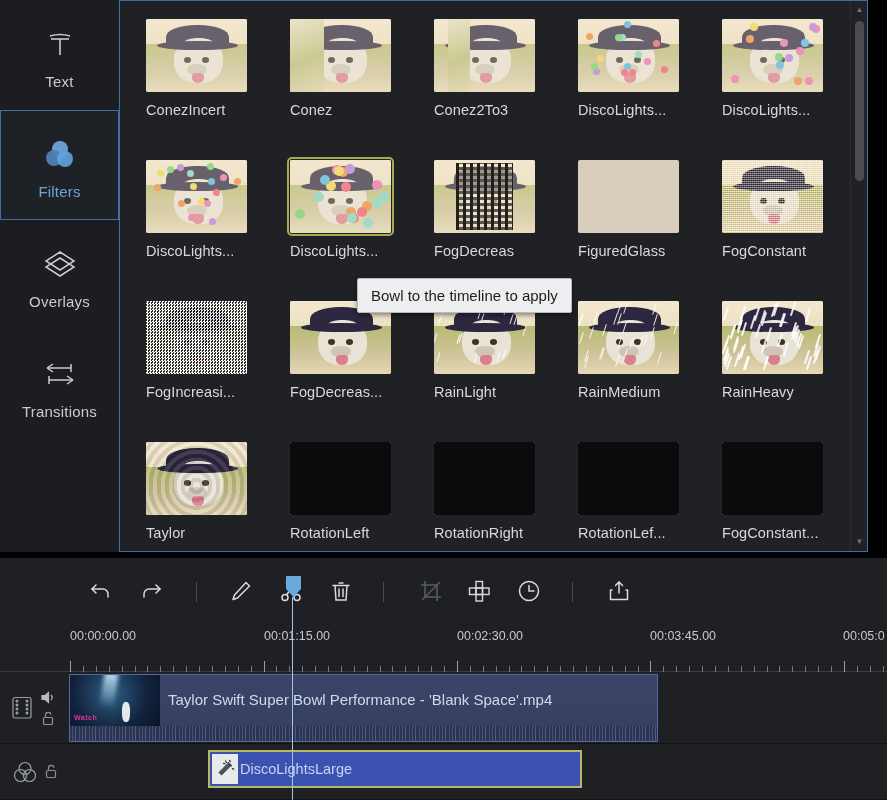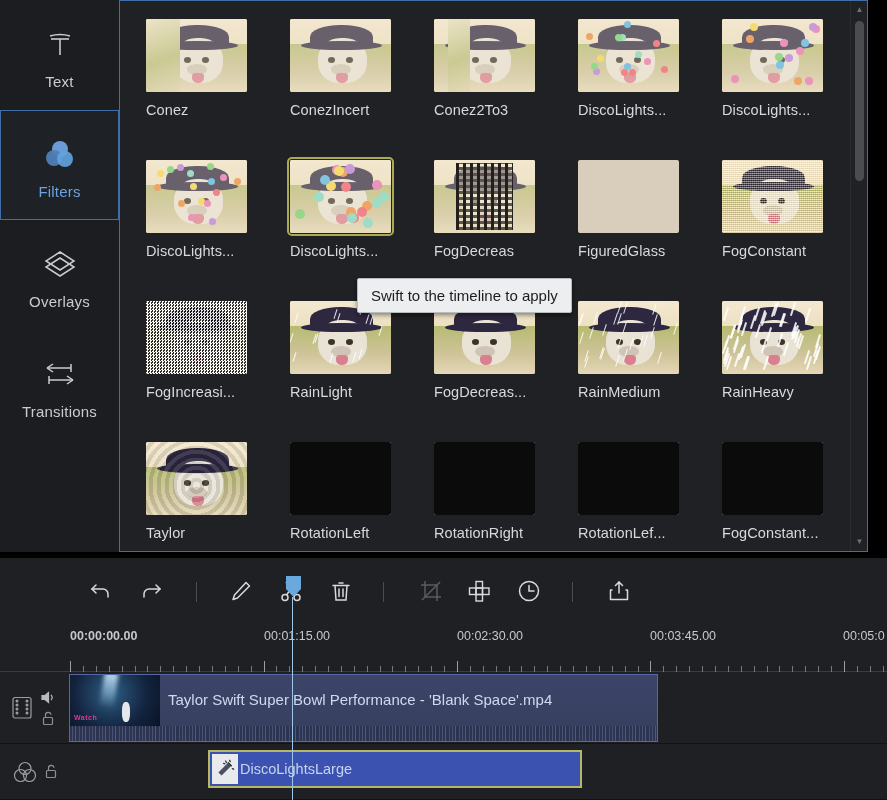--- a/index.html
+++ b/index.html
@@ -264,42 +264,42 @@
             <div class="dog">
               <div class="sky"></div>
               <div class="field"></div>
               <div class="hat"></div>
               <div class="head"></div>
               <div class="brim"></div>
               <div class="eyeL"></div>
               <div class="eyeR"></div>
               <div class="snout"></div>
               <div class="tongue"></div>
+              <div class="shade"></div>
+            </div>
+          </div>
+          <div class="cap">ConezIncert</div>
+        </div>
+        <div class="cell">
+          <div class="thumb">
+            <div class="dog">
+              <div class="sky"></div>
+              <div class="field"></div>
+              <div class="hat"></div>
+              <div class="head"></div>
+              <div class="brim"></div>
+              <div class="eyeL"></div>
+              <div class="eyeR"></div>
+              <div class="snout"></div>
+              <div class="tongue"></div>
               <div class="blur-l"></div>
               <div class="shade"></div>
             </div>
           </div>
           <div class="cap">Conez</div>
-        </div>
-        <div class="cell">
-          <div class="thumb">
-            <div class="dog">
-              <div class="sky"></div>
-              <div class="field"></div>
-              <div class="hat"></div>
-              <div class="head"></div>
-              <div class="brim"></div>
-              <div class="eyeL"></div>
-              <div class="eyeR"></div>
-              <div class="snout"></div>
-              <div class="tongue"></div>
-              <div class="shade"></div>
-            </div>
-          </div>
-          <div class="cap">ConezIncert</div>
         </div>
         <div class="cell">
           <div class="thumb">
             <div class="dog">
               <div class="sky"></div>
               <div class="field"></div>
               <div class="hat"></div>
               <div class="head"></div>
               <div class="brim"></div>
               <div class="eyeL"></div>
@@ -527,54 +527,54 @@
               <div class="sky"></div>
               <div class="field"></div>
               <div class="hat"></div>
               <div class="head"></div>
               <div class="brim"></div>
               <div class="eyeL"></div>
               <div class="eyeR"></div>
               <div class="snout"></div>
               <div class="tongue"></div>
             </div>
+          </div>
+          <div class="cap">FogDecreas...</div>
+        </div>
+        <div class="cell">
+          <div class="thumb">
+            <div class="dog">
+              <div class="sky"></div>
+              <div class="field"></div>
+              <div class="hat"></div>
+              <div class="head"></div>
+              <div class="brim"></div>
+              <div class="eyeL"></div>
+              <div class="eyeR"></div>
+              <div class="snout"></div>
+              <div class="tongue"></div>
+            </div>
             <div class="rain">
               <i style="left:47.7%;top:16.2%;height:10px;width:1.1px"></i>
               <i style="left:24.0%;top:45.5%;height:10px;width:1.1px"></i>
               <i style="left:80.6%;top:19.8%;height:10px;width:1.1px"></i>
               <i style="left:25.9%;top:44.0%;height:10px;width:1.1px"></i>
               <i style="left:70.1%;top:5.2%;height:10px;width:1.1px"></i>
               <i style="left:69.0%;top:65.1%;height:10px;width:1.1px"></i>
               <i style="left:62.9%;top:70.3%;height:10px;width:1.1px"></i>
               <i style="left:40.9%;top:71.3%;height:10px;width:1.1px"></i>
               <i style="left:3.5%;top:70.4%;height:10px;width:1.1px"></i>
               <i style="left:44.2%;top:10.4%;height:10px;width:1.1px"></i>
               <i style="left:89.6%;top:34.6%;height:10px;width:1.1px"></i>
               <i style="left:5.5%;top:16.3%;height:10px;width:1.1px"></i>
               <i style="left:0.9%;top:44.0%;height:10px;width:1.1px"></i>
               <i style="left:76.5%;top:17.5%;height:10px;width:1.1px"></i>
             </div>
           </div>
           <div class="cap">RainLight</div>
-        </div>
-        <div class="cell">
-          <div class="thumb">
-            <div class="dog">
-              <div class="sky"></div>
-              <div class="field"></div>
-              <div class="hat"></div>
-              <div class="head"></div>
-              <div class="brim"></div>
-              <div class="eyeL"></div>
-              <div class="eyeR"></div>
-              <div class="snout"></div>
-              <div class="tongue"></div>
-            </div>
-          </div>
-          <div class="cap">FogDecreas...</div>
         </div>
         <div class="cell">
           <div class="thumb">
             <div class="dog">
               <div class="sky"></div>
               <div class="field"></div>
               <div class="hat"></div>
               <div class="head"></div>
               <div class="brim"></div>
               <div class="eyeL"></div>
@@ -763,21 +763,21 @@
                 <div class="eyeL"></div>
                 <div class="snout"></div>
                 <div class="tongue"></div>
               </div>
             </div>
           </div>
           <div class="cap">FogConstant...</div>
         </div>
       </div>
 
-    <div id="tooltip">Swift to the timeline to apply</div>
+    <div id="tooltip">Bowl to the timeline to apply</div>
 
     <div id="vscroll">
       <div class="sc-arrow">▲</div>
       <div id="sc-thumb"></div>
       <div class="sc-arrow" style="position:absolute;bottom:2px;left:0">▼</div>
     </div>
   </div>
 
   <div id="timeline">
 
@@ -845,21 +845,21 @@
         <svg width="24" height="24" viewBox="0 0 24 24" fill="none" stroke-width="1.5" stroke-linecap="round" stroke-linejoin="round">
           <path d="M12 14 V3"></path>
             <path d="M8.5 6.5 L12 3 L15.5 6.5"></path>
           <path d="M5 11 H3.5 V20.5 H20.5 V11 H19"></path>
         </svg>
       </div>
     </div>
 
     <div id="ruler">
       <div id="ruler-base"></div>
-    <div class="tick-label" style="left: 70px; font-weight: bold;">00:00:00.00</div>
+    <div class="tick-label" style="left: 70px;">00:00:00.00</div>
         <div class="tick-label" style="left: 264px;">00:01:15.00</div>
         <div class="tick-label" style="left: 457px;">00:02:30.00</div>
         <div class="tick-label" style="left: 650px;">00:03:45.00</div>
         <div class="tick-label" style="left: 843px;">00:05:0</div>
         <div class="tick major" style="left: 70px;"></div>
         <div class="tick minor" style="left: 83px;"></div>
         <div class="tick minor" style="left: 96px;"></div>
         <div class="tick minor" style="left: 109px;"></div>
         <div class="tick minor" style="left: 122px;"></div>
         <div class="tick minor" style="left: 135px;"></div>

